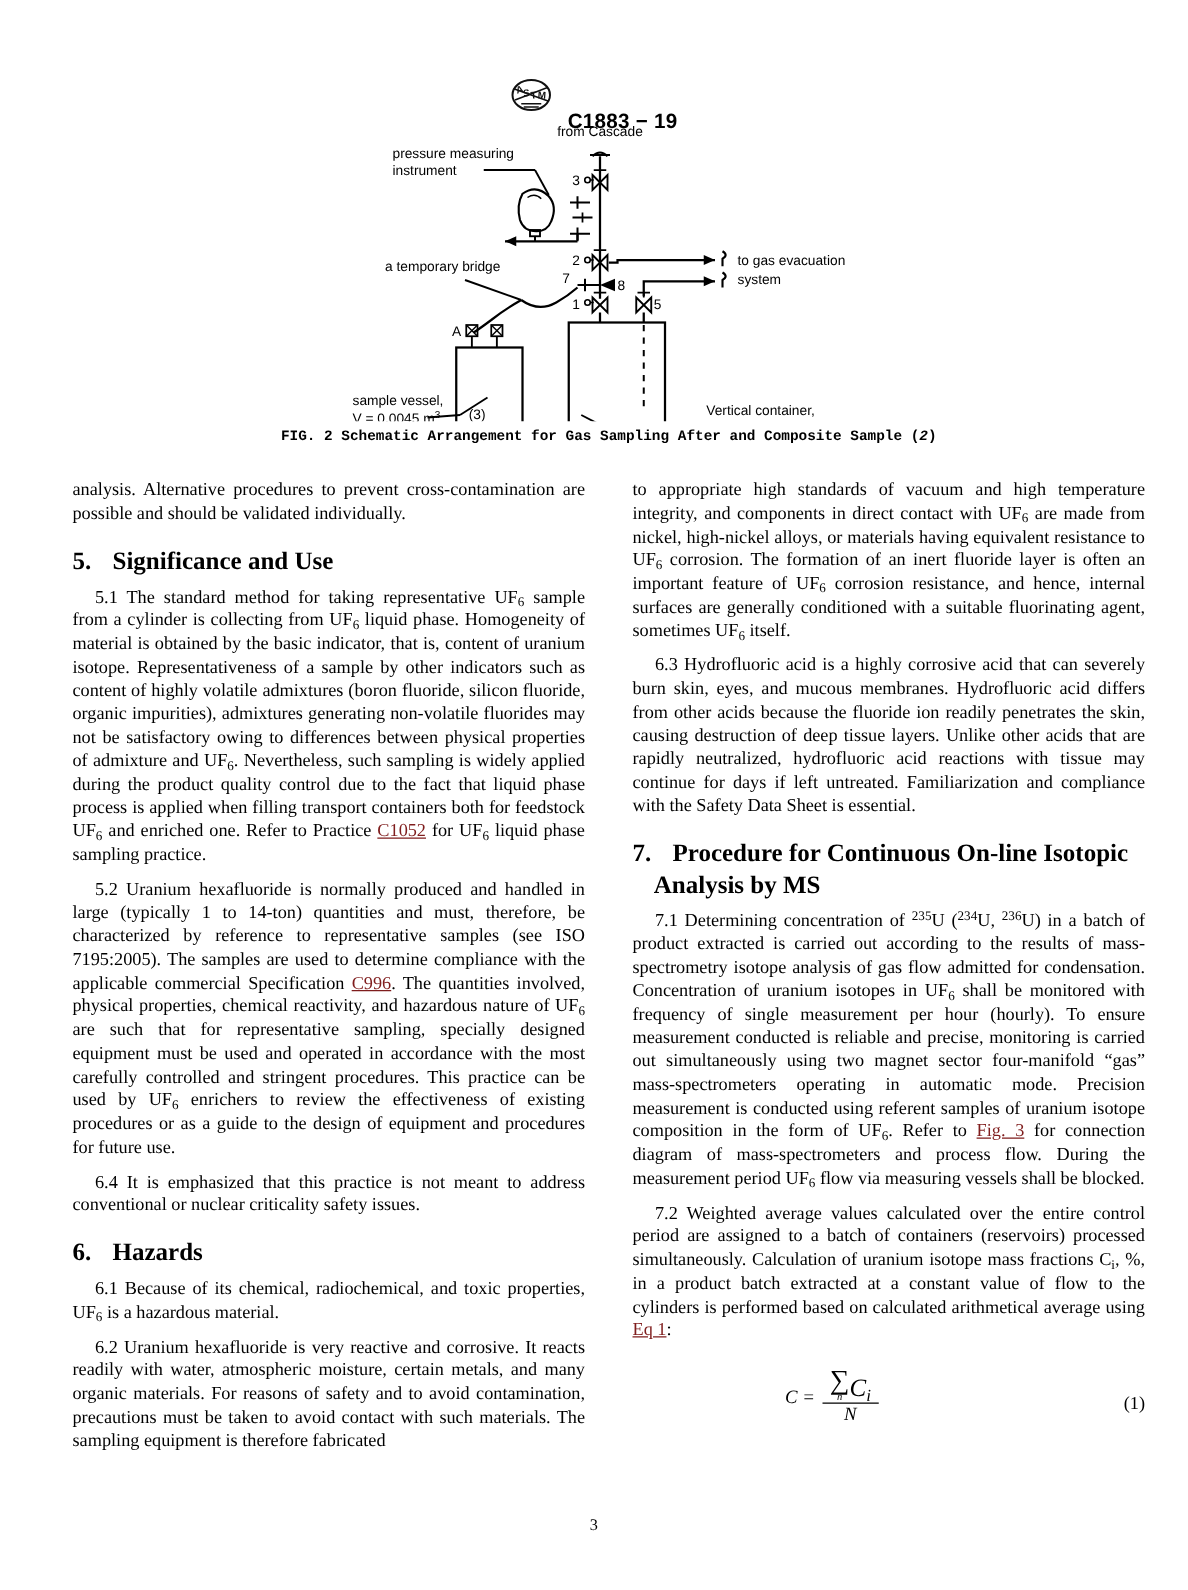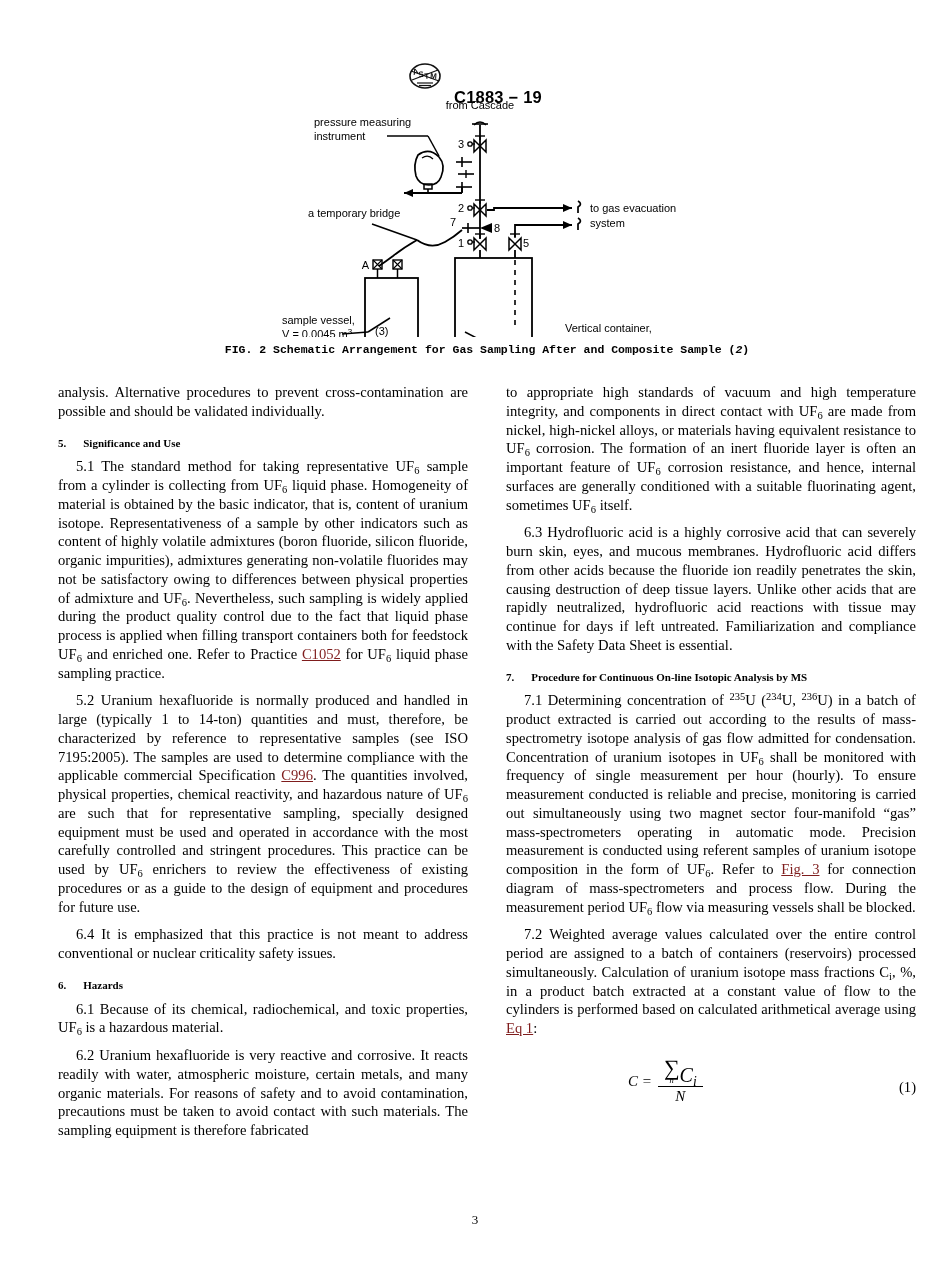--- a/index.html
+++ b/index.html
@@ -89,21 +89,21 @@
     text-align: justify;
     text-justify: inter-word;
     hyphens: none;
   }
   p.body + p.body { margin-top: 0; }
   p.indent { text-indent: 18px; }
   .gap-before { margin-top: 9px !important; }
 
   h2.section {
     margin: 16px 0 7px 0;
-    font-size: 11px;
+    font-size: 20px;
     font-weight: bold;
     line-height: 1.25;
     text-indent: 0;
   }
   h2.section .hang {
     display: inline-block;
     width: 17px;
   }
   h2.section.hanging {
     padding-left: 17px;

